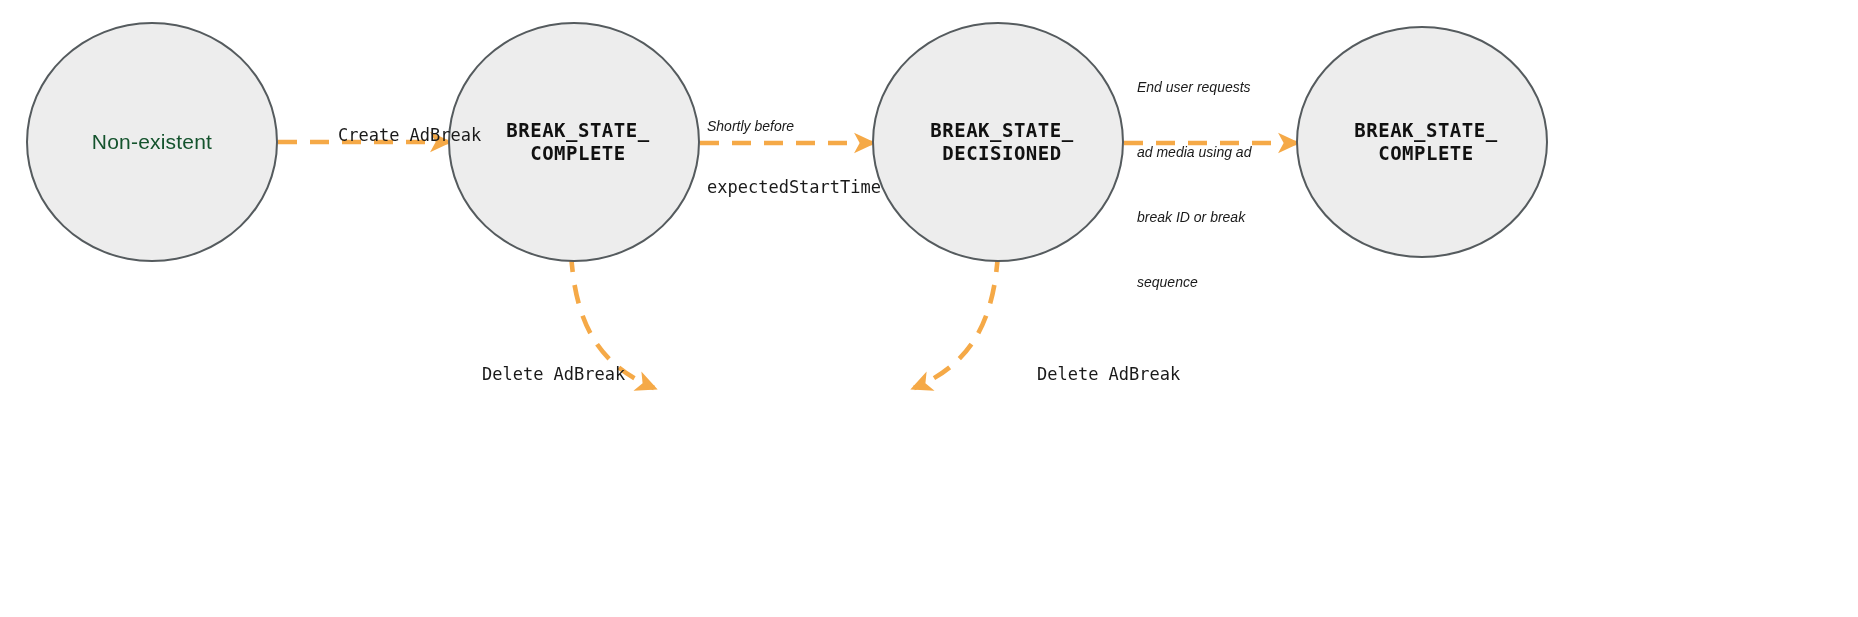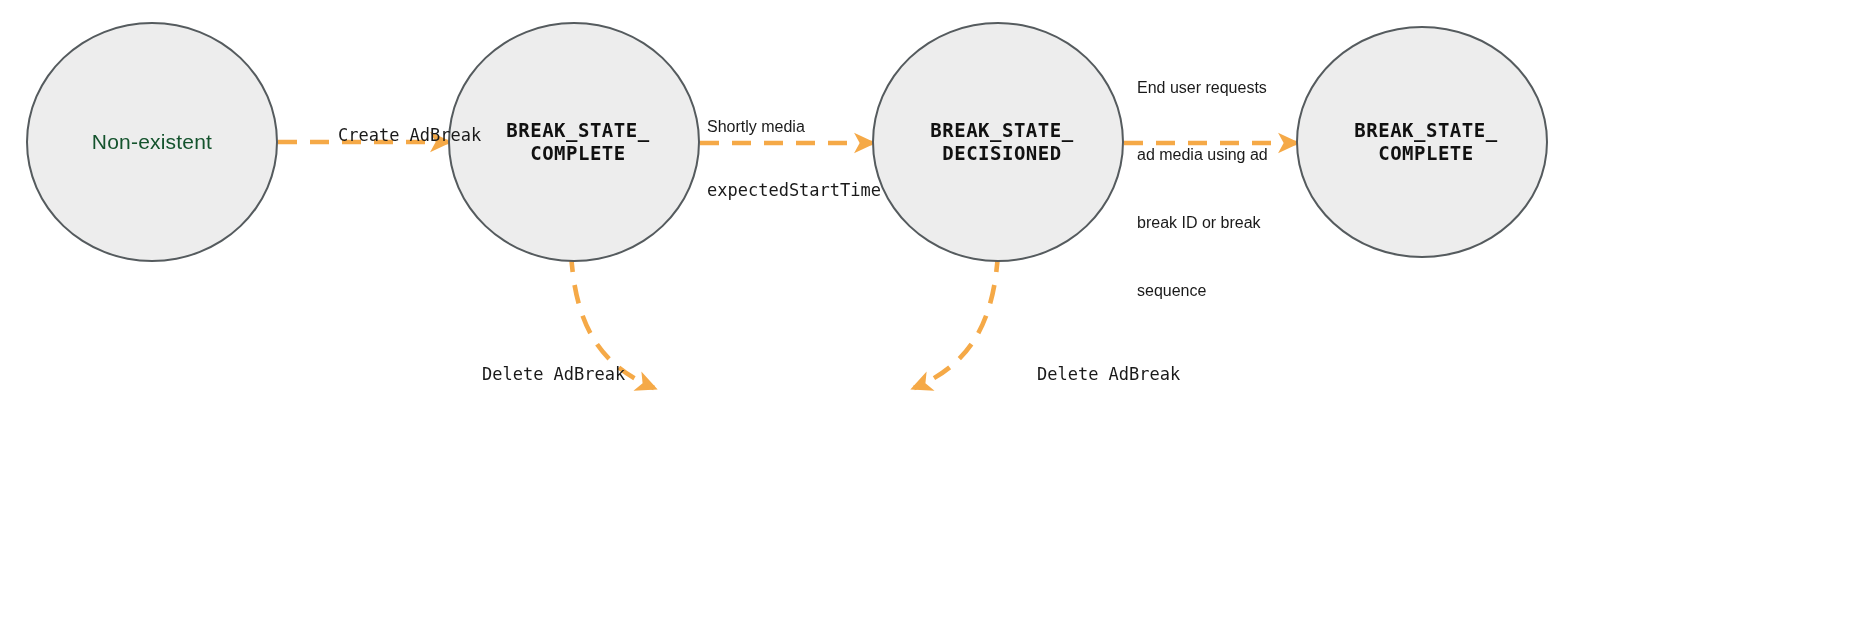--- a/index.html
+++ b/index.html
@@ -35,21 +35,21 @@
 
   .edge-label{
     position:absolute;
     color:#1a1a1a;
     white-space:pre;
     line-height:1.30;
   }
   .edge-label.mono{font-family:"DejaVu Sans Mono", monospace;font-size:17px;}
   .edge-label.sans{font-family:"Liberation Sans", sans-serif;font-size:18px;}
   .edge-label .mono-line{font-family:"DejaVu Sans Mono", monospace;font-size:17px;display:block;}
-  .edge-label .sans-line{font-family:"Liberation Sans", sans-serif;font-size:16px;display:block;}
+  .edge-label .sans-line{font-family:"Liberation Sans", sans-serif;font-size:14px;display:block;font-style:italic;}
 </style>
 </head>
 <body>
 
 <div id="diagram">
 
   <svg id="edges" viewBox="0 0 1858 617" width="1858" height="617" xmlns="http://www.w3.org/2000/svg">
     <defs>
       <marker id="arw" viewBox="0 0 12 12" refX="9.5" refY="6" markerWidth="5.2" markerHeight="5.2" orient="auto-start-reverse">
         <path d="M0.5,0.8 L11.5,6 L0.5,11.2 L3.3,6 Z" fill="#f5a947"></path>
@@ -94,21 +94,21 @@
       <span>COMPLETE</span>
     </span>
   </div>
 
 
   <div class="edge-label mono" style="left:297px;top:102px;">
     <span>Create AdBreak</span>
   </div>
 
   <div class="edge-label" style="left:707px;top:75px;">
-    <span class="sans-line">Shortly media</span>
+    <span class="sans-line">Shortly before</span>
     <span class="mono-line">expectedStartTime</span>
   </div>
 
   <div class="edge-label sans" style="left:1137px;top:31px;">
     <span class="sans-line">End user requests</span>
     <span class="sans-line">ad media using ad</span>
     <span class="sans-line">break ID or break</span>
     <span class="sans-line">sequence</span>
   </div>
 

